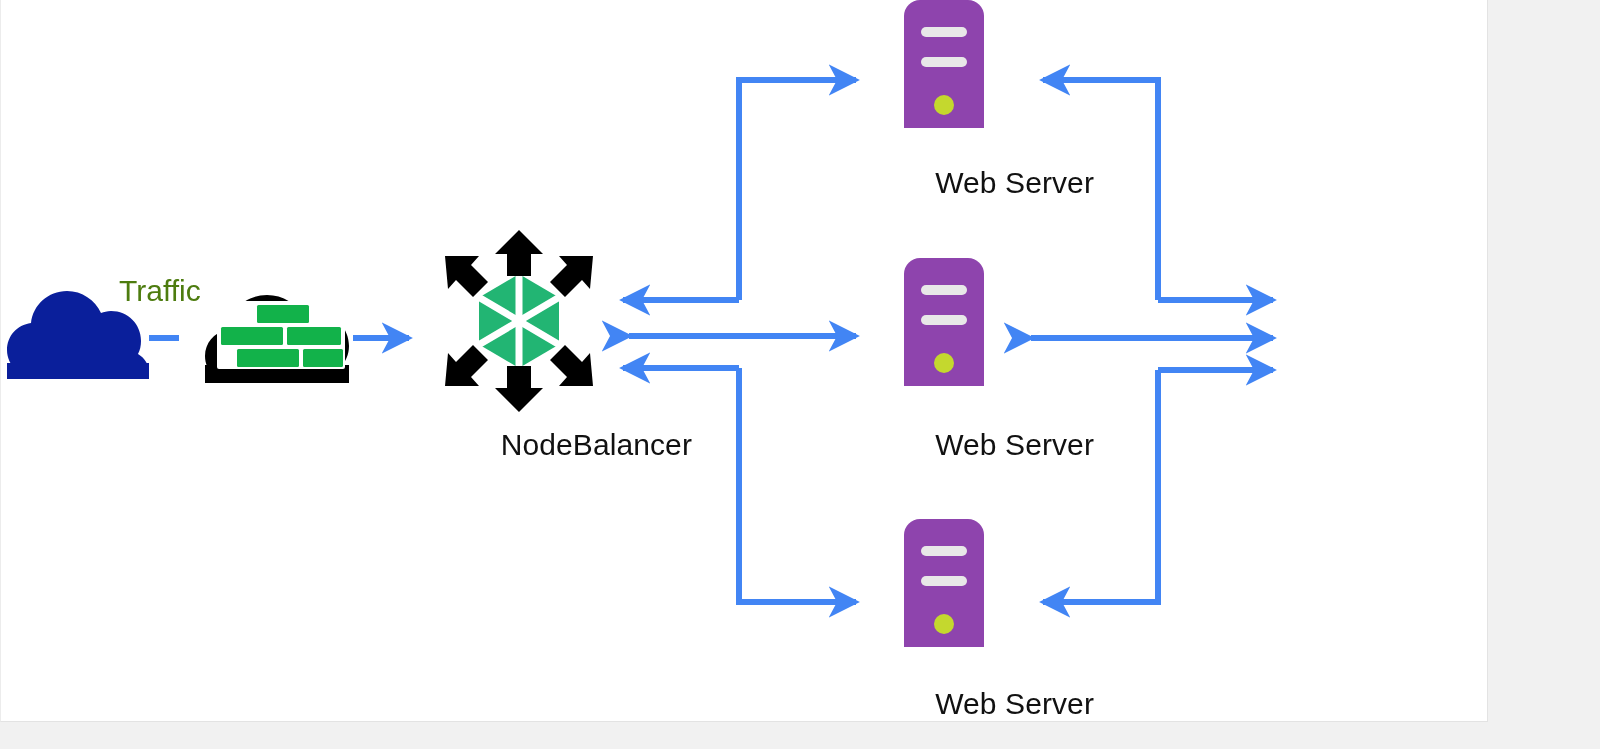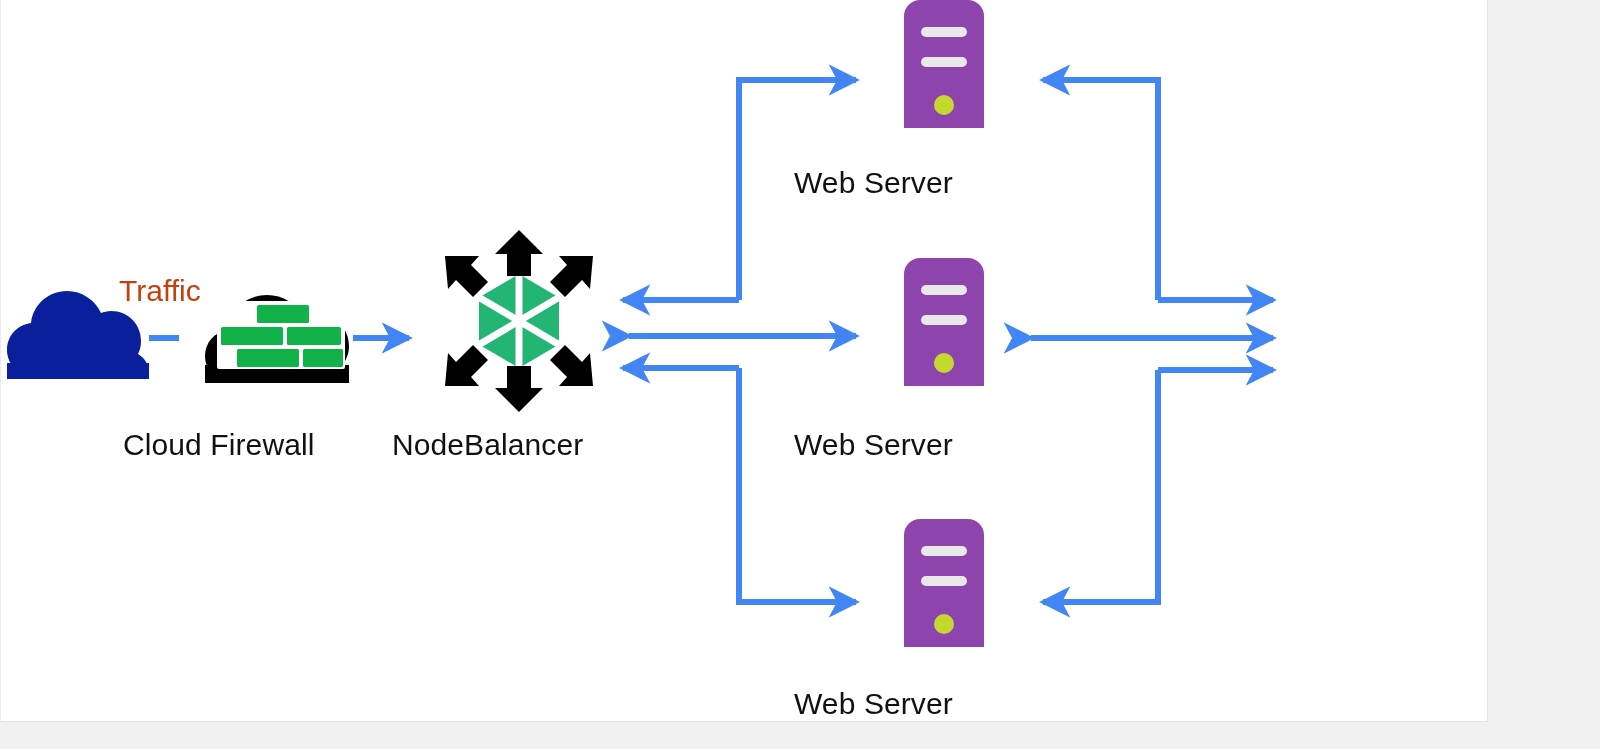--- a/index.html
+++ b/index.html
@@ -35,30 +35,30 @@
     top: 0;
     width: 1488px;
     height: 722px;
     pointer-events: none;
   }
   .node {
     position: absolute;
   }
   .node-label {
     position: absolute;
-    text-align: left;
+    text-align: right;
     color: #111111;
     font-size: 30px;
     font-family: "Liberation Sans", sans-serif;
     white-space: nowrap;
     letter-spacing: 0.1px;
   }
   .traffic-label {
     position: absolute;
-    color: #c2410c;
+    color: #4d7c0f;
     font-size: 30px;
     font-family: "Liberation Sans", sans-serif;
     white-space: nowrap;
   }
   .icon-svg { display: block; }
 </style>
 </head>
 <body>
 
 <div id="page">
@@ -124,21 +124,20 @@
 
         <g fill="#12b24a">
           <rect x="60" y="22" width="52" height="18" rx="1.5"></rect>
           <rect x="24" y="44" width="62" height="18" rx="1.5"></rect>
           <rect x="90" y="44" width="54" height="18" rx="1.5"></rect>
           <rect x="40" y="66" width="62" height="18" rx="1.5"></rect>
           <rect x="106" y="66" width="40" height="18" rx="1.5"></rect>
         </g>
       </svg>
     </div>
-    <div class="node-label" style="left:122px; top:428px; width:300px;">Cloud Firewall</div>
 
     <div class="node" style="left:430px; top:228px; width:176px; height:186px;">
       <svg class="icon-svg" width="176" height="186" viewBox="0 0 176 186">
 
         <g>
           <polygon fill="#22b573" points="88,93 88,46 48,69.5"></polygon>
           <polygon fill="#22b573" points="88,93 88,46 128,69.5"></polygon>
           <polygon fill="#22b573" points="88,93 128,69.5 128,116.5"></polygon>
           <polygon fill="#22b573" points="88,93 128,116.5 88,140"></polygon>
           <polygon fill="#22b573" points="88,93 88,140 48,116.5"></polygon>

